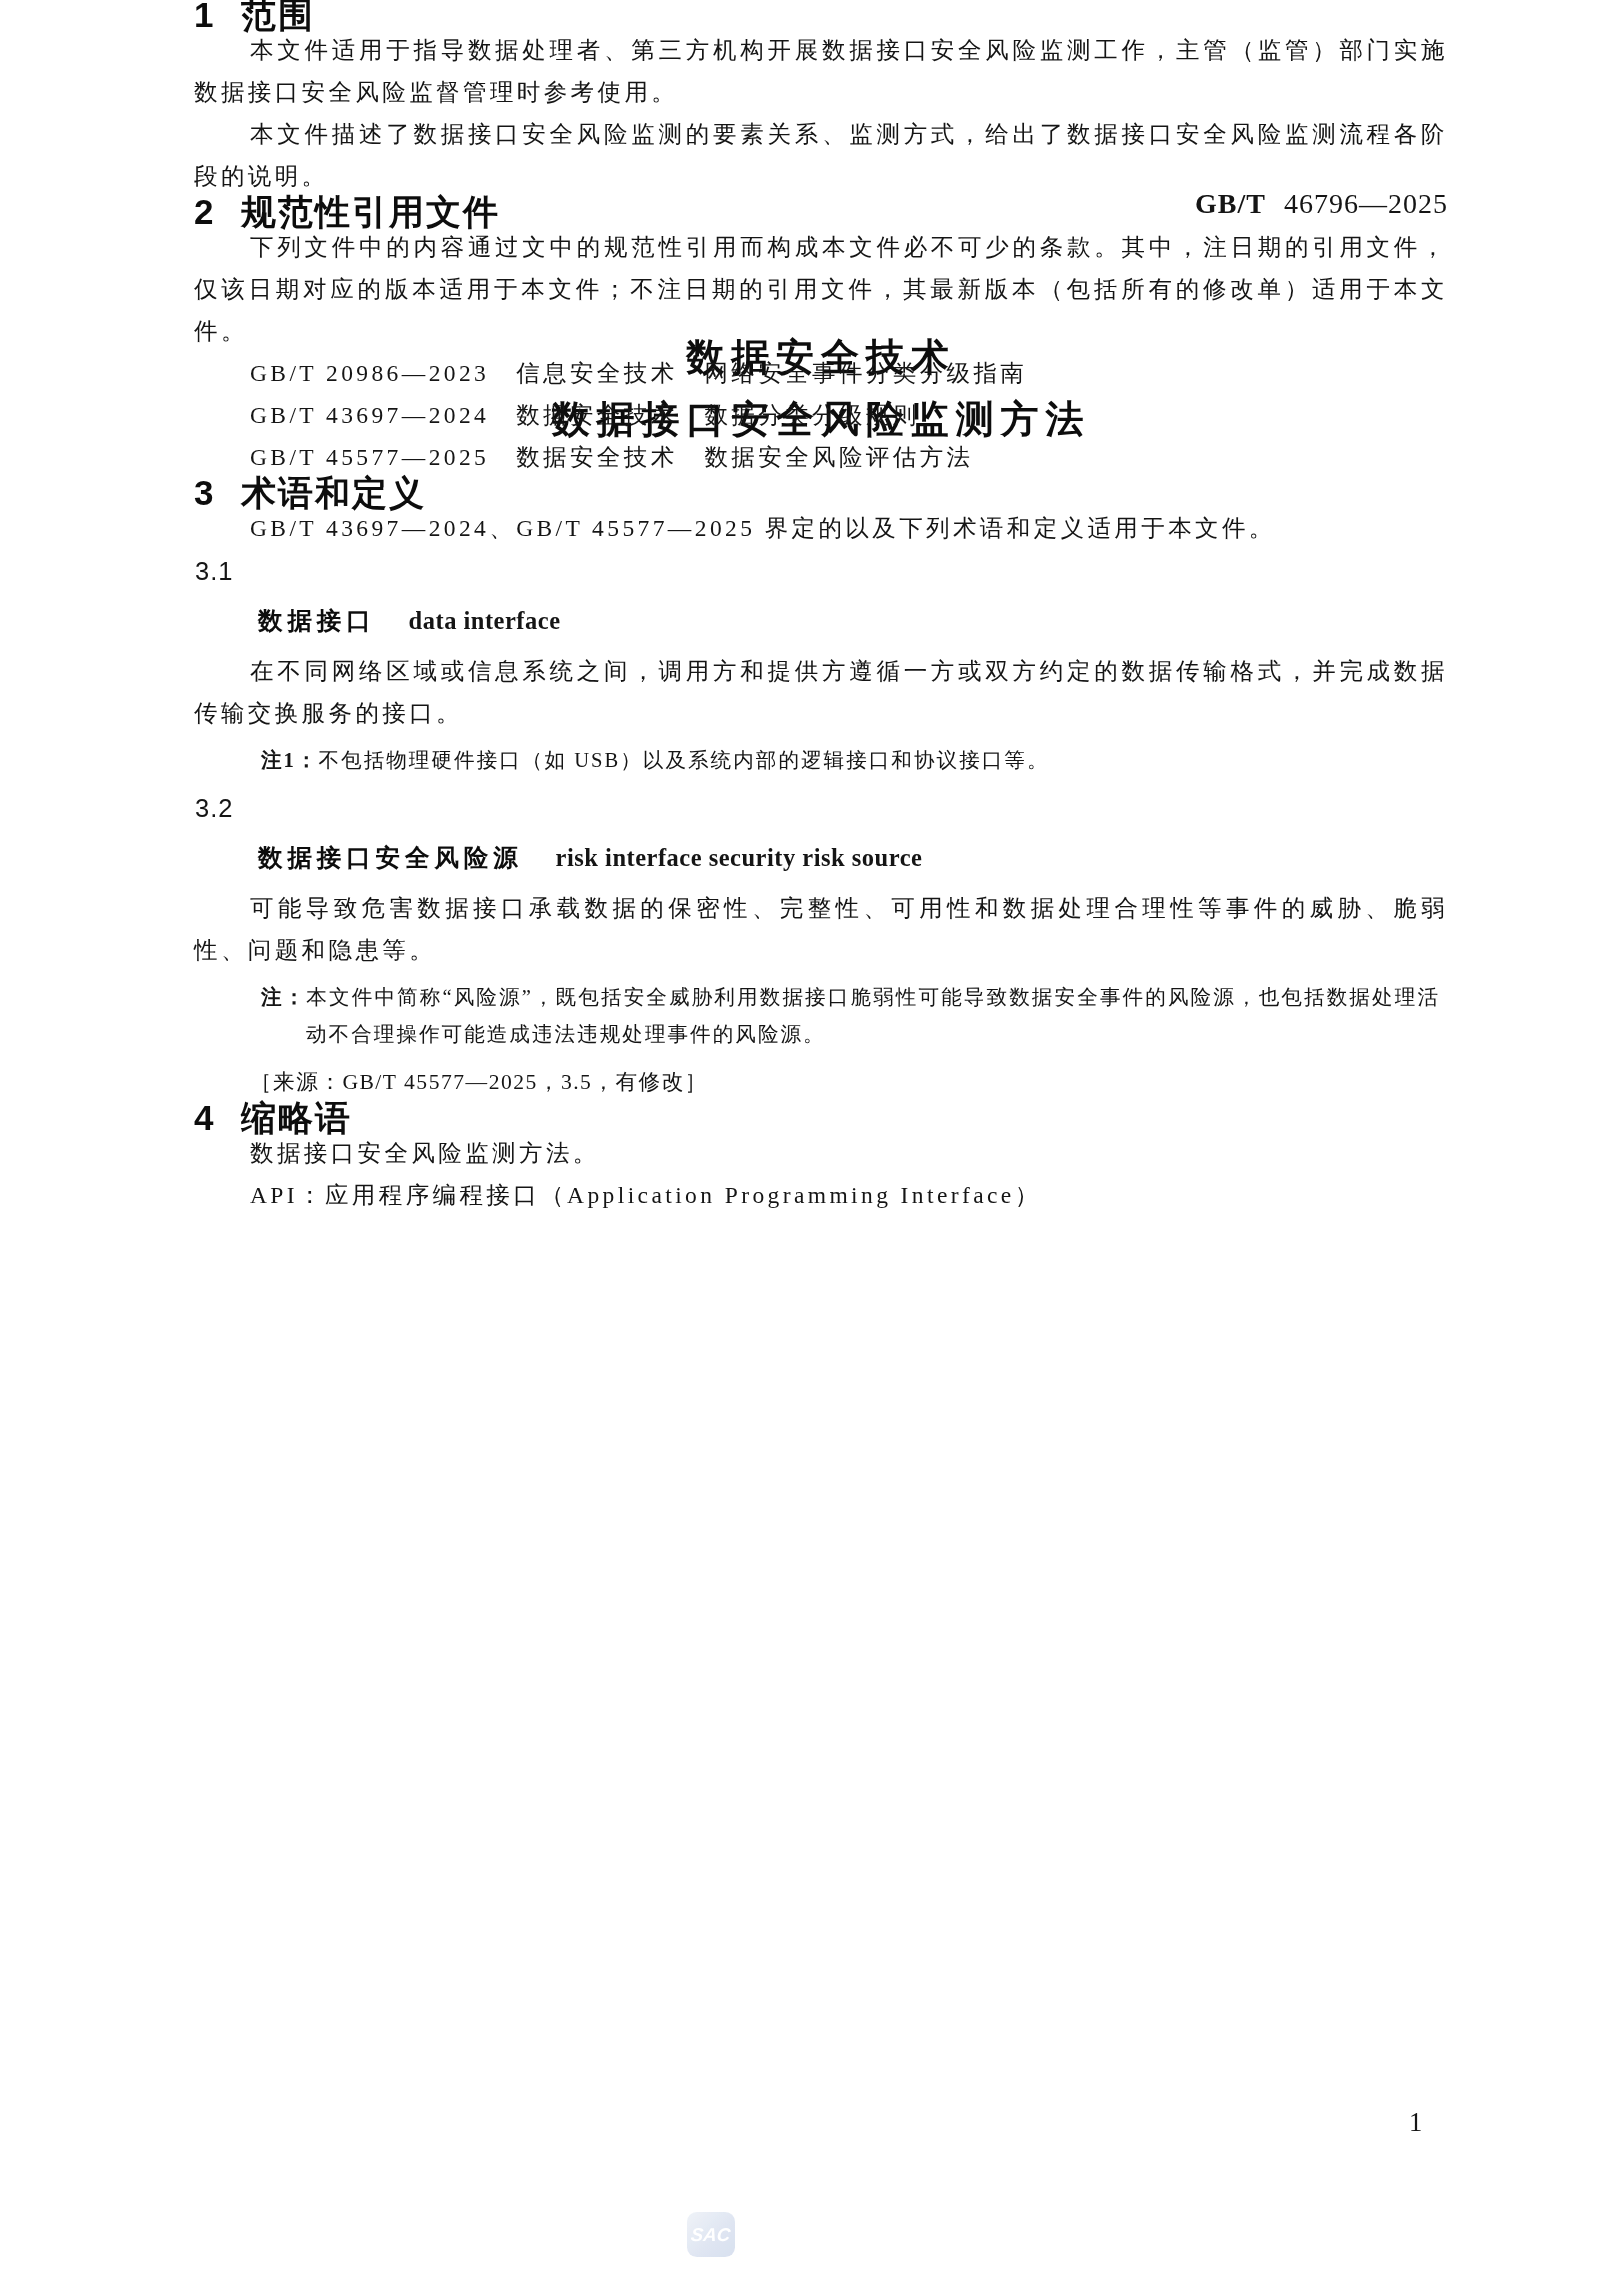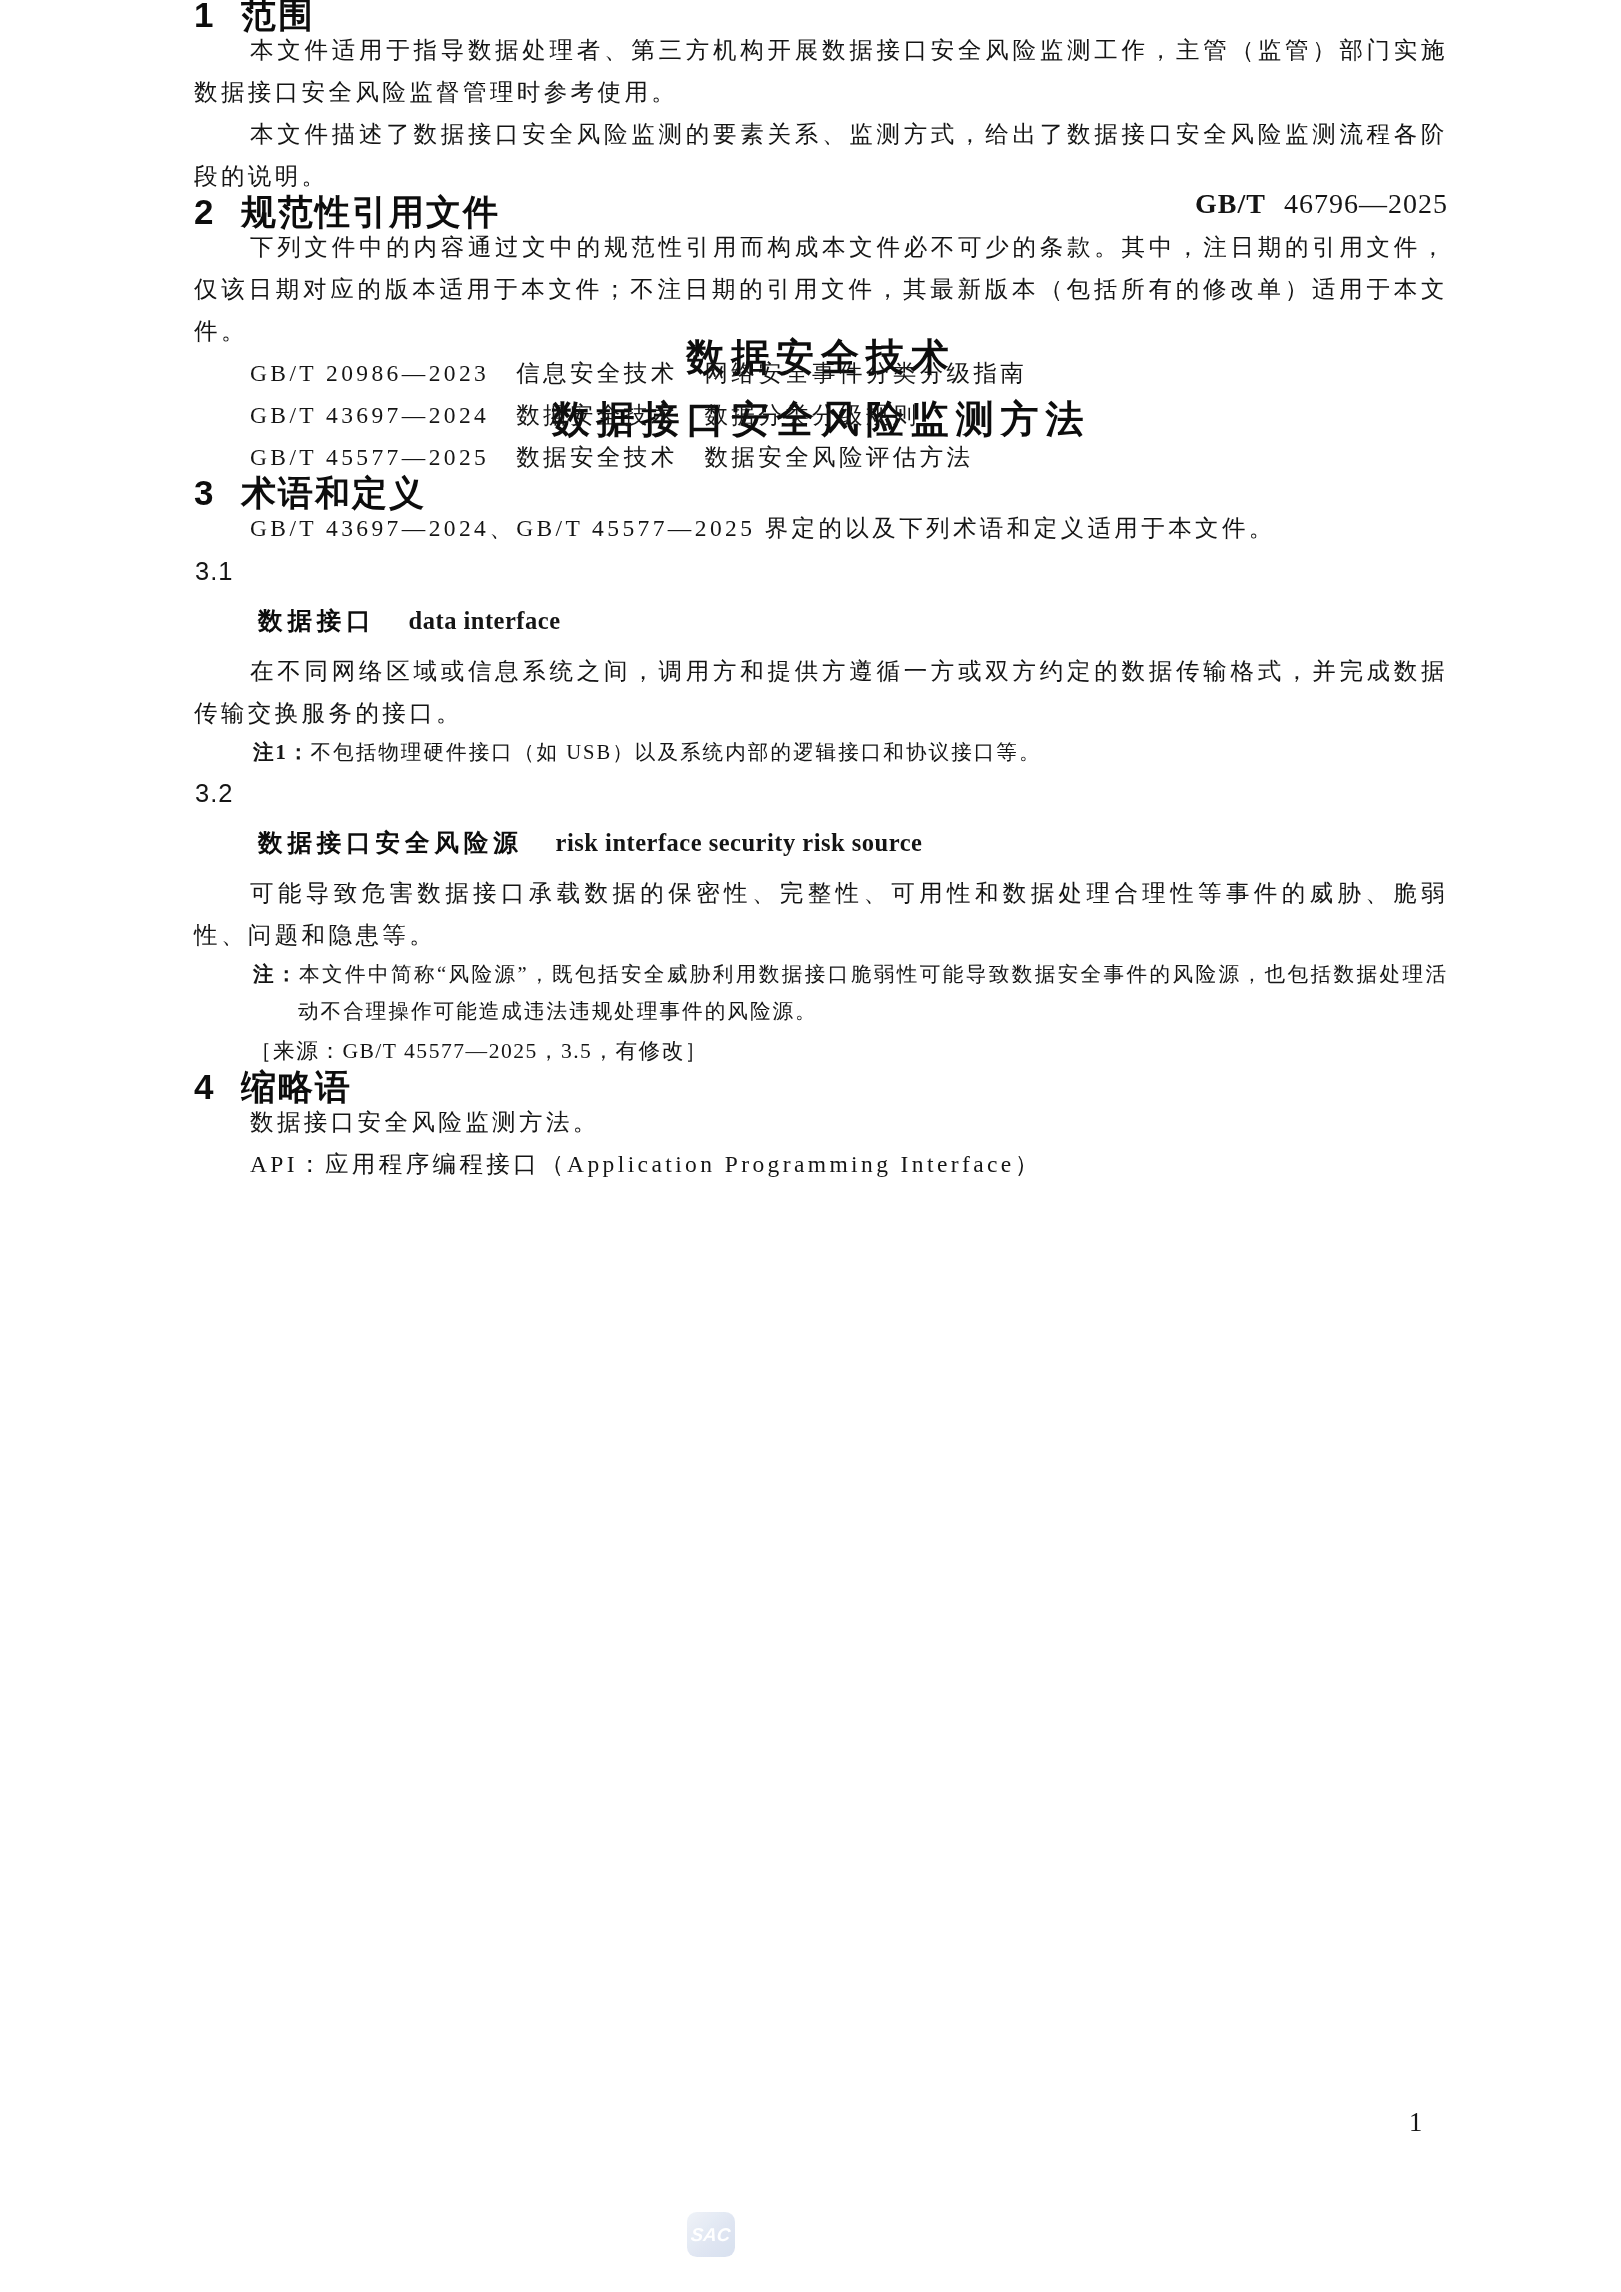--- a/index.html
+++ b/index.html
@@ -62,21 +62,21 @@
   }
   .term-zh{
     font-family:"Liberation Sans","DejaVu Sans",sans-serif;
     letter-spacing:4.9px;color:#0d0d0d;
   }
   .term-en{
     font-family:"Liberation Serif","DejaVu Serif",serif;
     margin-left:33px;letter-spacing:0.5px;
   }
   p.note{
-    margin:0;
+    margin:8px;
     font-size:20.6px;line-height:37px;letter-spacing:2px;
     padding-left:104px;text-indent:-45px;
     text-align:justify;
   }
   .note-label{font-weight:700;}
   p.source-line{
     margin:0;
     font-size:21.6px;line-height:42px;letter-spacing:1.5px;
     padding-left:56px;
   }

